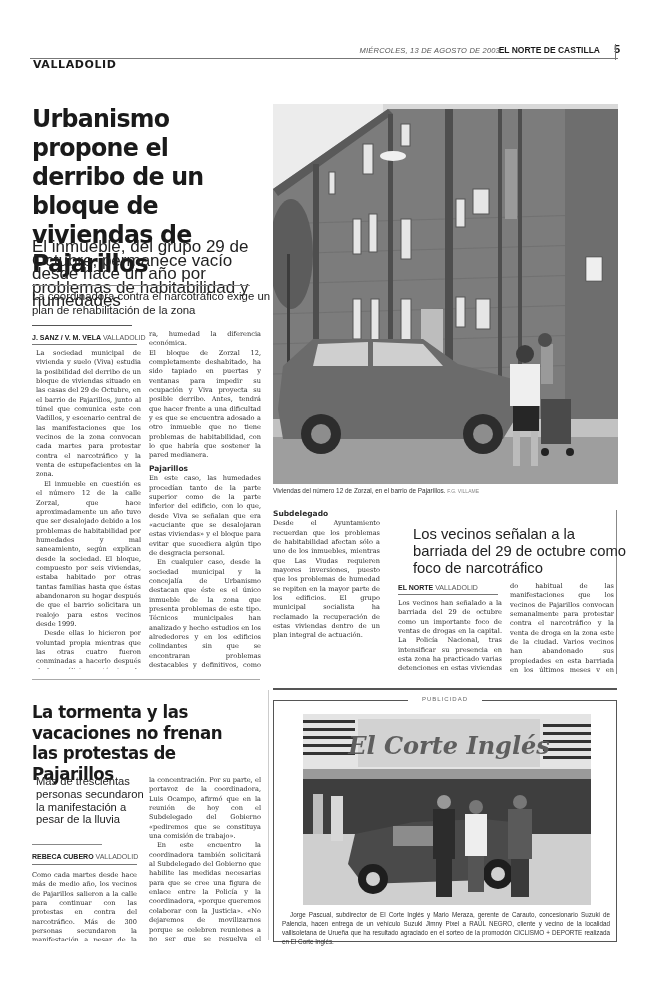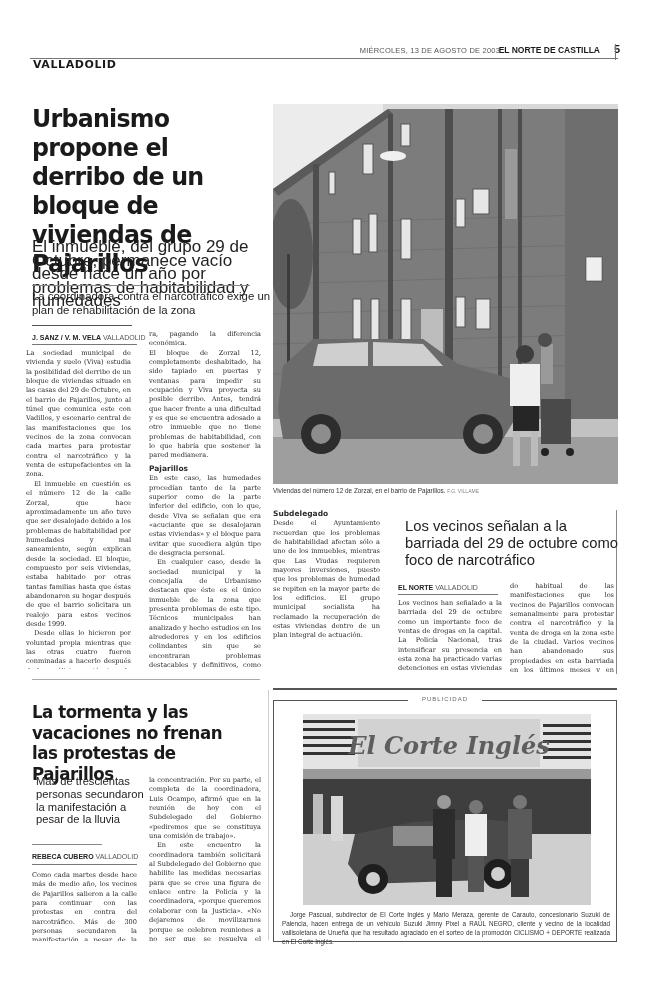--- a/index.html
+++ b/index.html
@@ -24,21 +24,21 @@
   .byline { font-family:"Liberation Sans",sans-serif; font-size:7px; color:#222; white-space:nowrap; }
   .byline b { font-weight:bold; }
   .byline span.loc { color:#555; }
   .bodytext { font-family:"DejaVu Serif", serif; font-size:6.6px; line-height:9.35px; text-align:justify; color:#2a2a2a; }
   .bodytext p { margin:0; text-indent:8px; }
   .bodytext p.noind { text-indent:0; }
   .subtitle { font-family:"DejaVu Sans",sans-serif; font-weight:bold; font-size:7.5px; margin:3px 0 1px 0; }
 
   #byline-1 { left:32px; top:334px; }
   #byline-1-rule { left:32px; top:344px; width:105px; height:1px; background:#777; }
-  #col-1 { left:26px; top:349px; width:105px; height:320px; overflow:hidden; }
+  #col-1 { left:36px; top:349px; width:105px; height:320px; overflow:hidden; }
   #col-2 { left:149px; top:330px; width:112px; height:340px; overflow:hidden; }
 
   
   #photo-1 { left:273px; top:104px; width:345px; height:380px; overflow:hidden; background:#8a8a8a; }
   #photo-1 svg { display:block; }
   #photo-caption { left:273px; top:487px; font-family:"Liberation Sans",sans-serif; font-size:6.4px; color:#333; white-space:nowrap; }
   #photo-caption span { color:#888; font-size:5px; }
 
   #col-3 { left:273px; top:506px; width:107px; height:166px; overflow:hidden; }
 
@@ -69,21 +69,21 @@
   #ad-topline-l { left:273px; top:700px; width:135px; height:1px; background:#555; }
   #ad-topline-r { left:482px; top:700px; width:135px; height:1px; background:#555; }
   #ad-label { left:410px; top:696px; width:70px; text-align:center; font-family:"Liberation Sans",sans-serif; font-size:6px; color:#666; letter-spacing:1px; }
   #ad-photo { left:303px; top:714px; width:288px; height:191px; overflow:hidden; background:#666; }
   #ad-caption { left:282px; top:910px; width:328px; font-family:"Liberation Sans",sans-serif; font-size:6.3px; line-height:9px; text-align:justify; color:#333; text-indent:8px; }
 </style>
 </head>
 <body>
 
 <div class="abs" id="page-header">
-  <span class="abs" id="header-date" style="right:118px;">MIÉRCOLES, 13 DE AGOSTO DE 2003</span>
+  <span class="abs" id="header-date" style="right:118px;font-style:italic;">MIÉRCOLES, 13 DE AGOSTO DE 2003</span>
   <span class="abs" id="header-paper" style="right:18px;margin-left:30px;">EL NORTE DE CASTILLA</span>
   <span class="abs" id="header-page" style="right:-2px;">5</span>
 </div>
 <div class="abs" id="header-rule-v"></div>
 <div class="abs" id="section-label">VALLADOLID</div>
 
 <h1 class="abs" id="headline-1" style="margin:0;">Urbanismo propone el derribo de un bloque de viviendas de Pajarillos</h1>
 <div class="abs" id="subhead-1">El inmueble, del grupo 29 de Octubre, permanece vacío desde hace un año por problemas de habitabilidad y humedades</div>
 <div class="abs" id="subhead-rule"></div>
 <div class="abs" id="subhead-2">La coordinadora contra el narcotráfico exige un plan de rehabilitación de la zona</div>
@@ -95,21 +95,21 @@
 </div>
 <div class="abs" id="byline-1-rule"></div>
 
 <div class="abs bodytext" id="col-1">
   <p class="noind">La sociedad municipal de vivienda y suelo (Viva) estudia la posibilidad del derribo de un bloque de viviendas situado en las casas del 29 de Octubre, en el barrio de Pajarillos, junto al túnel que comunica este con Vadillos, y escenario central de las manifestaciones que los vecinos de la zona convocan cada martes para protestar contra el narcotráfico y la venta de estupefacientes en la zona.</p>
   <p>El inmueble en cuestión es el número 12 de la calle Zorzal, que hace aproximadamente un año tuvo que ser desalojado debido a los problemas de habitabilidad por humedades y mal saneamiento, según explican desde la sociedad. El bloque, compuesto por seis viviendas, estaba habitado por otras tantas familias hasta que éstas abandonaron su hogar después de que el barrio solicitara un realojo para estos vecinos desde 1999.</p>
   <p>Desde ellas lo hicieron por voluntad propia mientras que las otras cuatro fueron conminadas a hacerlo después de los análisis que técnicos de Viva y de Urbanismo practicaron a las viviendas. Viva compró la casa a estas familias y se les facilitó la adquisición de un nuevo piso en otra zona de la ciudad, con las mismas características o, en el caso de que fuera una vivienda más ca-</p>
 </div>
 
 <div class="abs bodytext" id="col-2">
-  <p class="noind">ra, pagando la diferencia económica.</p>
+  <p class="noind">ra, humedad la diferencia económica.</p>
   <p class="noind">El bloque de Zorzal 12, completamente deshabitado, ha sido tapiado en puertas y ventanas para impedir su ocupación y Viva proyecta su posible derribo. Antes, tendrá que hacer frente a una dificultad y es que se encuentra adosado a otro inmueble que no tiene problemas de habitabilidad, con lo que habría que sostener la pared medianera.</p>
   <div class="subtitle">Pajarillos</div>
   <p class="noind">En este caso, las humedades procedían tanto de la parte superior como de la parte inferior del edificio, con lo que, desde Viva se señalan que era «acuciante que se desalojaran estas viviendas» y el bloque para evitar que sucediera algún tipo de desgracia personal.</p>
   <p>En cualquier caso, desde la sociedad municipal y la concejalía de Urbanismo destacan que éste es el único inmueble de la zona que presenta problemas de este tipo. Técnicos municipales han analizado y hecho estudios en los alrededores y en los edificios colindantes sin que se encontraran problemas destacables y definitivos, como era el caso del número 12.</p>
 
 </div>
 
 <div class="abs" id="photo-1">
   <svg width="345" height="380" viewBox="0 0 345 380" xmlns="http://www.w3.org/2000/svg">
     <rect x="0" y="0" width="345" height="380" fill="#d9d9d9"></rect>
@@ -190,21 +190,21 @@
   <span style="color:#333;font-size:6.4px;">Viviendas del número 12 de Zorzal, en el barrio de Pajarillos.</span>
   <span>F.G. VILLAME</span>
 </div>
 
 <div class="abs bodytext" id="col-3">
   <div class="subtitle">Subdelegado</div>
   <p class="noind">Desde el Ayuntamiento recuerdan que los problemas de habitabilidad afectan sólo a uno de los inmuebles, mientras que Las Viudas requieren mayores inversiones, puesto que los problemas de humedad se repiten en la mayor parte de los edificios. El grupo municipal socialista ha reclamado la recuperación de estas viviendas dentro de un plan integral de actuación.</p>
 </div>
 
 <div class="abs" id="sidebar-rule-v"></div>
-<h2 class="abs" id="sidebar-head" style="margin:7px;font-weight:normal;">Los vecinos señalan a la barriada del 29 de octubre como foco de narcotráfico</h2>
+<h2 class="abs" id="sidebar-head" style="margin:15px;font-weight:normal;">Los vecinos señalan a la barriada del 29 de octubre como foco de narcotráfico</h2>
 <div class="abs byline" id="byline-2">
   <b>EL NORTE</b>
   <span class="loc">VALLADOLID</span>
 </div>
 <div class="abs" id="byline-2-rule"></div>
 <div class="abs bodytext" id="col-4">
   <p class="noind">Los vecinos han señalado a la barriada del 29 de octubre como un importante foco de ventas de drogas en la capital. La Policía Nacional, tras intensificar su presencia en esta zona ha practicado varias detenciones en estas viviendas a presuntos 'camellos'.</p>
 
 </div>
 <div class="abs bodytext" id="col-5">
@@ -219,21 +219,21 @@
 <div class="abs" id="subhead-3-rule"></div>
 <div class="abs byline" id="byline-3">
   <b>REBECA CUBERO</b>
   <span class="loc">VALLADOLID</span>
 </div>
 <div class="abs" id="byline-3-rule"></div>
 <div class="abs bodytext" id="col-6">
   <p class="noind">Como cada martes desde hace más de medio año, los vecinos de Pajarillos salieron a la calle para continuar con las protestas en contra del narcotráfico. Más de 300 personas secundaron la manifestación a pesar de la lluvia caída durante parte de</p>
 </div>
 <div class="abs bodytext" id="col-7">
-  <p class="noind">la concentración. Por su parte, el completa de la coordinadora, Luis Ocampo, afirmó que en la reunión de hoy con el Subdelegado del Gobierno «pediremos que se constituya una comisión de trabajo».</p>
+  <p class="noind">la concentración. Por su parte, el portavoz de la coordinadora, Luis Ocampo, afirmó que en la reunión de hoy con el Subdelegado del Gobierno «pediremos que se constituya una comisión de trabajo».</p>
   <p>En este encuentro la coordinadora también solicitará al Subdelegado del Gobierno que habilite las medidas necesarias para que se cree una figura de enlace entre la Policía y la coordinadora, «porque queremos colaborar con la Justicia». «No dejaremos de movilizarnos porque se celebren reuniones a no ser que se resuelva el problema», agregó la portavoz.</p>
 </div>
 <div class="abs" id="col-7-rule-v"></div>
 
 <div class="abs" id="ad-box"></div>
 <div class="abs" id="ad-topline-l"></div>
 <div class="abs" id="ad-topline-r"></div>
 <div class="abs" id="ad-label">PUBLICIDAD</div>
 <div class="abs" id="ad-photo">
   <svg width="288" height="191" viewBox="0 0 288 191" xmlns="http://www.w3.org/2000/svg">

